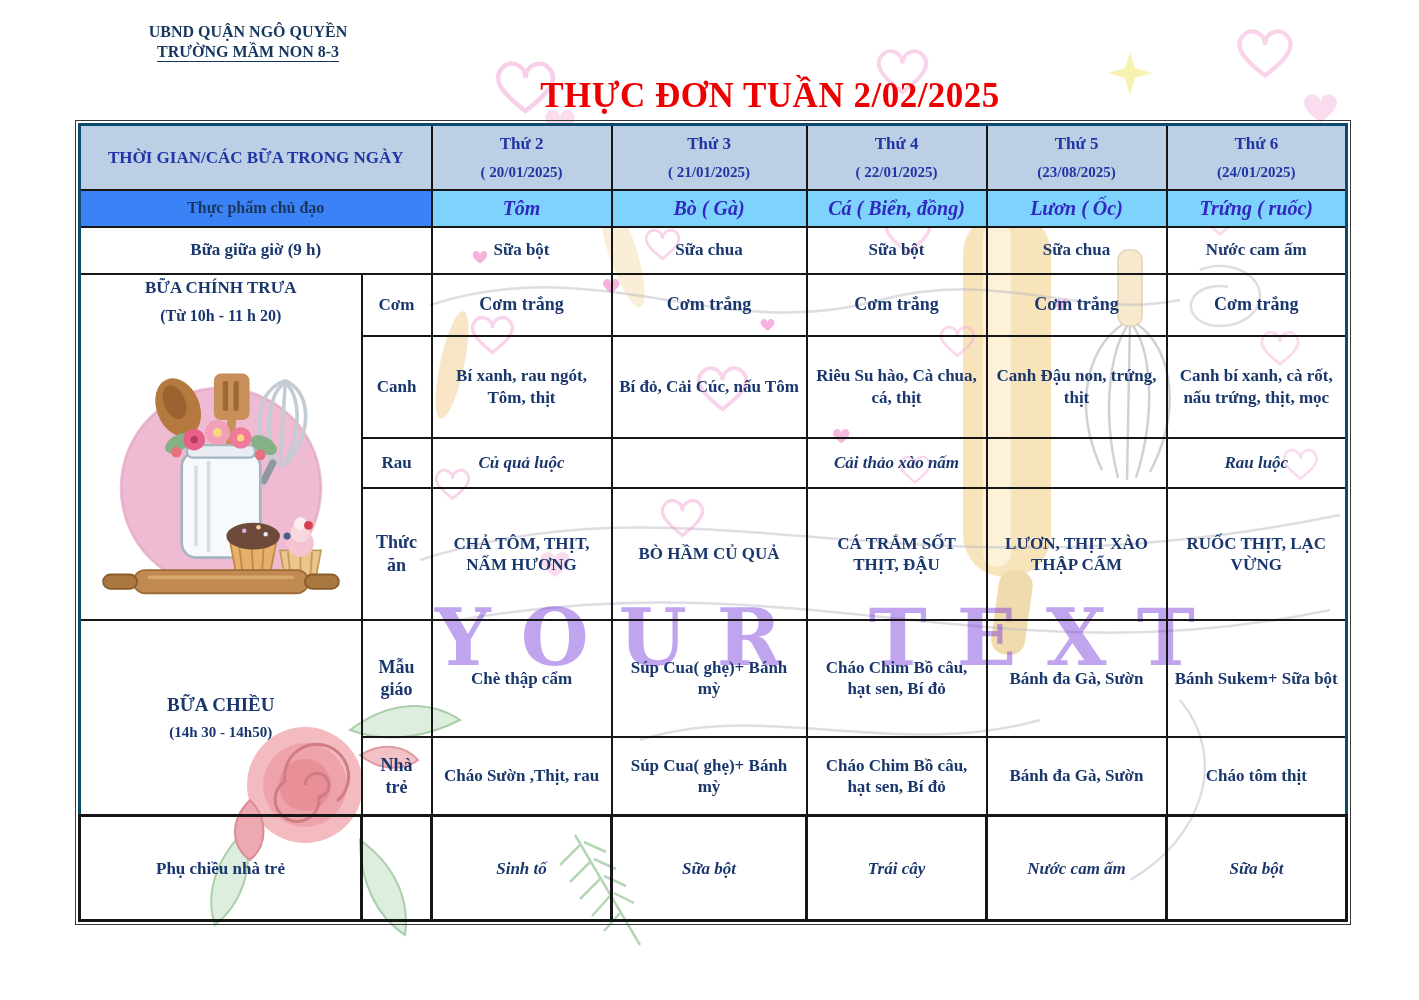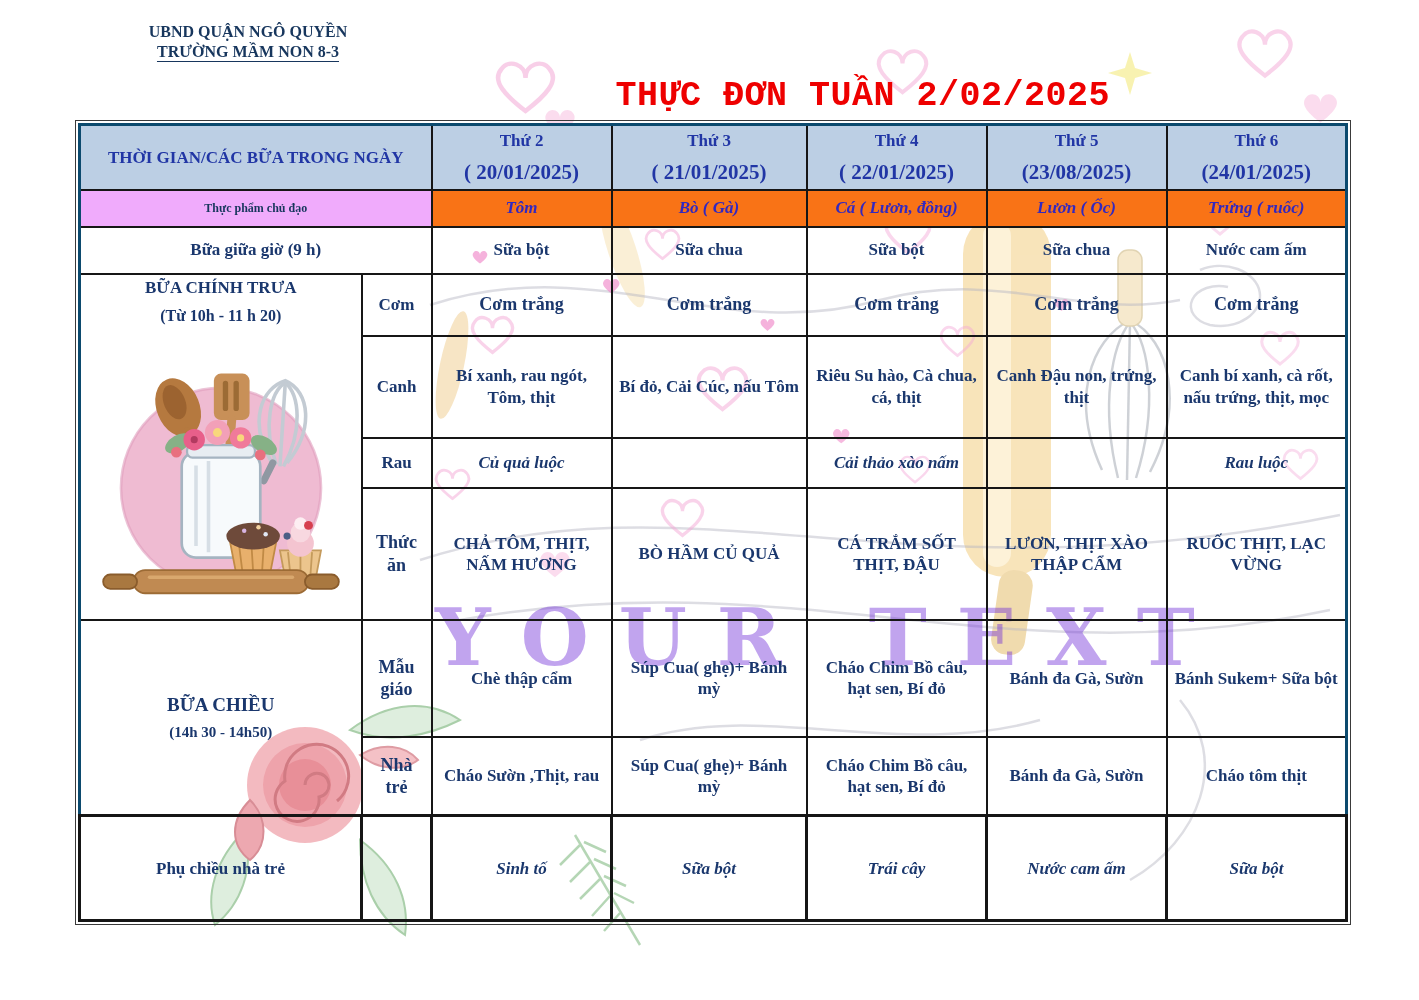--- a/index.html
+++ b/index.html
@@ -18,40 +18,40 @@
   }
   
   .org{
     position:absolute;left:108px;top:22px;width:280px;z-index:2;
     text-align:center;color:#17365d;line-height:1.25;
   }
   .org .l1{font-size:16px;font-weight:600;}
   .org .l2{font-size:16px;font-weight:700;text-decoration:underline;text-underline-offset:4px;}
   .title{
     position:absolute;left:430px;top:76px;width:680px;z-index:2;
-    text-align:right;color:#ee0000;font-size:35px;font-weight:700;
-    letter-spacing:.5px;white-space:nowrap;font-family:Liberation Mono, monospace;
+    text-align:center;color:#ee0000;font-size:35px;font-weight:700;
+    letter-spacing:.5px;white-space:nowrap;
   }
   
   table.menu{
     position:absolute;left:78px;top:123px;z-index:1;
     width:1267px;border-collapse:collapse;table-layout:fixed;
     border:3px solid #0c4a6e;outline:1px solid #3a3a3a;outline-offset:2px;
   }
   table.menu td{
     border:2px solid #161616;padding:2px 6px;text-align:center;
     vertical-align:middle;color:#1a376d;font-weight:700;font-size:17px;
     line-height:1.25;background:transparent;overflow:hidden;
   }
   tr.r1 td{background:#bccfe4;color:#2136a5;}
   tr.r1 .dayname{font-size:17px;}
-  tr.r1 .daydate{font-size:21px;margin-top:8px;}
+  tr.r1 .daydate{font-size:15px;margin-top:8px;}
   td.corner{font-size:16.5px;}
-  tr.r2 td.rowlabel{background:#f0abfc;color:#17365d;font-size:12px;}
-  tr.r2 td.val{background:#f97316;color:#3228c0;font-style:italic;font-size:17px;}
+  tr.r2 td.rowlabel{background:#3b82f6;color:#17365d;font-size:16px;}
+  tr.r2 td.val{background:#7dd3fc;color:#3228c0;font-style:italic;font-size:20px;}
   td.midlabel{background:#f6bf92;color:#8d2a86;font-size:20px;}
   td.sublabel{color:#3629c9;font-size:19px;}
   td.sectlabel{color:#3629c9;vertical-align:top;padding-top:4px;}
   td.sectlabel .sl1{font-size:17px;}
   td.sectlabel .sl2{font-size:16px;margin-top:8px;}
   td.sectmid .sl1{font-size:19px;text-align:center;}
   td.sectmid .sl2{font-size:15px;margin-top:6px;}
   td.sectmid{color:#3629c9;vertical-align:middle;}
   td.redfood{color:#e80000;font-size:17px;}
   tr.r10 td{border-width:3px;}
@@ -187,21 +187,21 @@
     <td>
       <div class="dayname">Thứ 6</div>
       <div class="daydate">(24/01/2025)</div>
     </td>
   </tr>
 
   <tr class="r2" style="height:37px">
     <td class="rowlabel" colspan="2">Thực phẩm chủ đạo</td>
     <td class="val">Tôm</td>
     <td class="val">Bò ( Gà)</td>
-    <td class="val">Cá ( Lươn, đồng)</td>
+    <td class="val">Cá ( Biển, đồng)</td>
     <td class="val">Lươn ( Ốc)</td>
     <td class="val">Trứng ( ruốc)</td>
   </tr>
 
   <tr class="r3" style="height:47px">
     <td class="midlabel" colspan="2">Bữa giữa giờ (9 h)</td>
     <td>Sữa bột</td>
     <td>Sữa chua</td>
     <td>Sữa bột</td>
     <td>Sữa chua</td>

